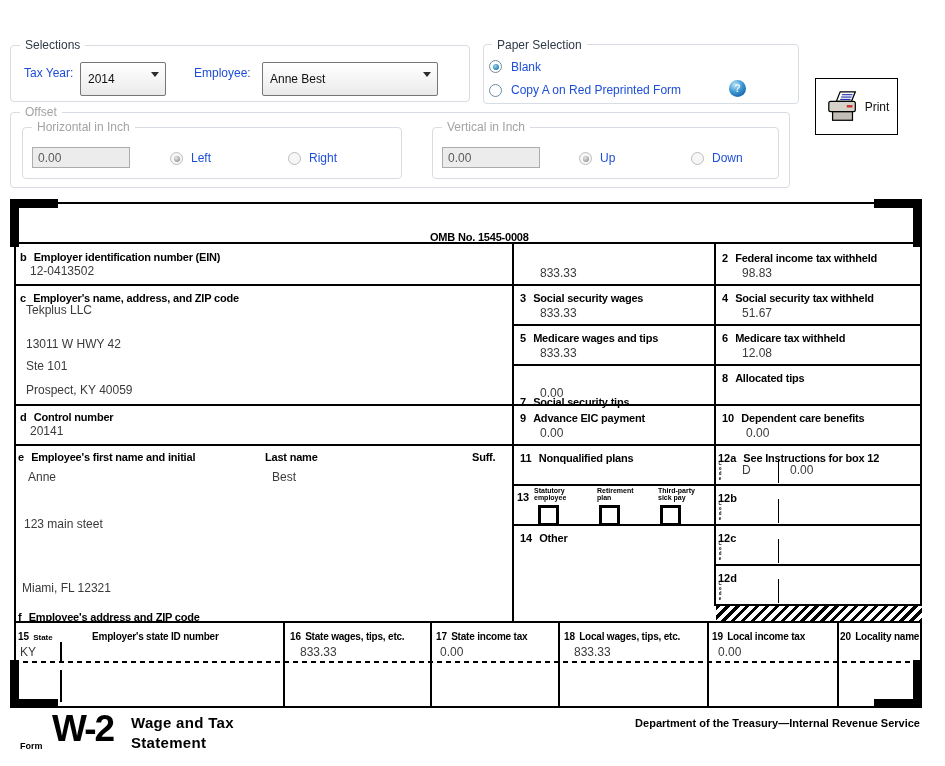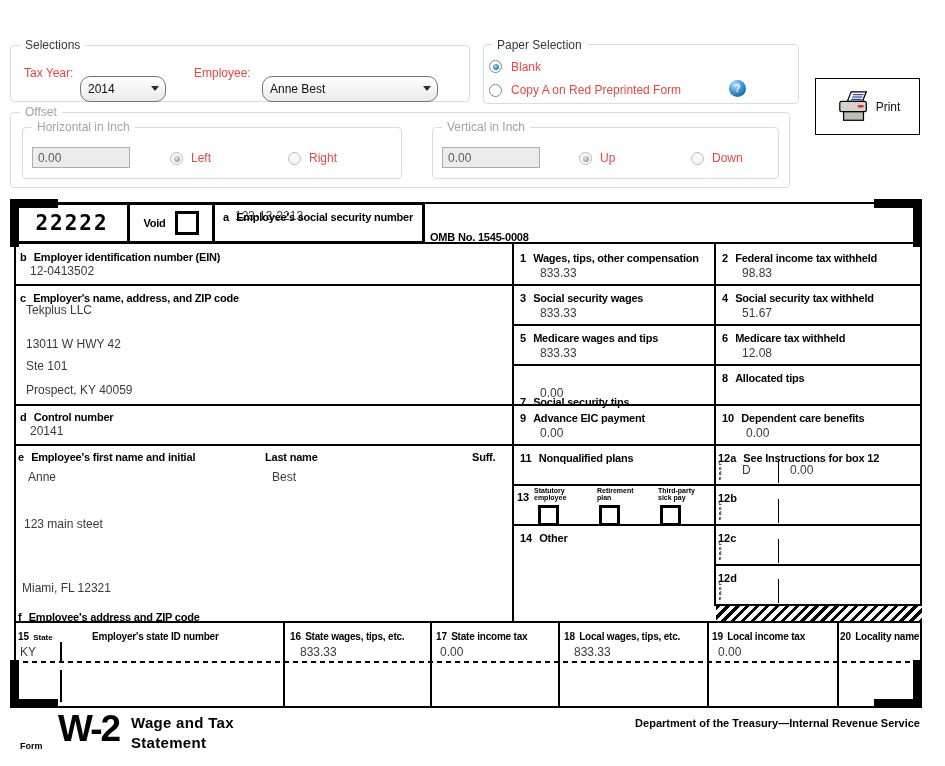--- a/index.html
+++ b/index.html
@@ -7,35 +7,35 @@
         font-family:"Liberation Sans",sans-serif;}
   .ab{position:absolute;}
   
   .titlebar{position:absolute;left:0;top:0;width:945px;height:26px;
     background:linear-gradient(#fdfeff 0%,#eaf2fb 55%,#d3e3f4 100%);
     border-bottom:1px solid #b9cfe6;}
   .titletext{position:absolute;left:10px;top:5px;font-size:12px;color:#1c4d8f;}
   .gbox{position:absolute;border:1px solid #d7dde3;border-radius:4px;background:transparent;}
   .glegend{position:absolute;background:#fff;padding:0 5px;font-size:12px;color:#2f3a46;white-space:nowrap;}
   .gdis{color:#a3a3a3;}
-  .uilabel{font-size:12px;color:#ef4444;white-space:nowrap;}
-  .combo{position:absolute;height:26px;border:1px solid #767676;border-radius:10px;
+  .uilabel{font-size:12px;color:#1d4ed8;white-space:nowrap;}
+  .combo{position:absolute;height:34px;border:1px solid #767676;border-radius:2px;
     background:linear-gradient(#ffffff,#f1f1f1 70%,#e9e9e9);box-sizing:border-box;
-    font-size:12px;color:#111;display:flex;align-items:center;padding:0 20px 0 7px;cursor:default;margin-top:14px;}
+    font-size:12px;color:#111;display:flex;align-items:center;padding:0 20px 0 7px;cursor:default;}
   .combo .arrow{position:absolute;right:6px;top:9px;width:0;height:0;
     border-left:4px solid transparent;border-right:4px solid transparent;border-top:5px solid #2d2d2d;}
   .dinput{position:absolute;height:21px;border:1px solid #acacac;background:#ececec;
     font-size:12px;color:#5a5a5a;padding:2px 5px;box-sizing:border-box;font-family:"Liberation Sans",sans-serif;}
   .radio{display:inline-block;width:13px;height:13px;border-radius:50%;background:#fff;
     border:1px solid #6e8ca3;position:relative;box-sizing:border-box;}
   .radio.sel::after{content:'';position:absolute;inset:2.5px;border-radius:50%;
     background:radial-gradient(circle at 38% 35%,#8fd6ef,#2e7fb4 70%);}
   .radio.rdis{border-color:#bdbdbd;background:#f6f6f6;}
   .radio.rdis.sel::after{background:radial-gradient(circle at 38% 35%,#e8e8e8,#9c9c9c 70%);}
-  .printbtn{position:absolute;left:815px;top:78px;width:105px;height:57px;background:#fff;
+  .printbtn{position:absolute;left:815px;top:78px;width:83px;height:57px;background:#fff;
     border:1px solid #000;display:flex;align-items:center;justify-content:center;gap:3px;cursor:pointer;}
   .printbtn span{font-size:12px;color:#111;}
   .globe{position:absolute;width:17px;height:17px;border-radius:50%;
     background:radial-gradient(circle at 35% 28%,#b8e4f8,#3e97d3 45%,#0c5da6 85%);
     display:flex;align-items:center;justify-content:center;}
   .globe i{font-style:normal;color:rgba(255,255,255,.85);font-size:10px;font-weight:bold;}
   
   .frame{position:absolute;left:14px;top:202px;width:908px;height:506px;
     border:2px solid #000;box-sizing:border-box;background:#fff;}
   .mark{position:absolute;background:#000;}
@@ -132,33 +132,20 @@
 
   <div class="mark" style="left:10px;top:199px;width:48px;height:9px;"></div>
   <div class="mark" style="left:10px;top:199px;width:9px;height:48px;"></div>
   <div class="mark" style="left:874px;top:199px;width:48px;height:9px;"></div>
   <div class="mark" style="left:913px;top:199px;width:9px;height:48px;"></div>
   <div class="mark" style="left:10px;top:699px;width:48px;height:9px;"></div>
   <div class="mark" style="left:10px;top:660px;width:9px;height:48px;"></div>
   <div class="mark" style="left:874px;top:699px;width:48px;height:9px;"></div>
   <div class="mark" style="left:913px;top:660px;width:9px;height:48px;"></div>
 
-  <div class="headerbox">
-    <div class="hcell1">
-      <span class="code22">22222</span>
-    </div>
-    <div class="hcell2">
-      <span class="flabel">Void</span>
-      <span class="cbvoid"></span>
-    </div>
-    <div class="hcell3">
-      <div class="lline"><span class="fnum">a</span><span class="flabel">Employee's social security number</span></div>
-      <div style="margin:2px 0 0 12px;font-size:12px;color:#3a3a3a;">123-13-2213</div>
-    </div>
-  </div>
   <div class="lline" style="left:430px;top:227px;"><span class="flabel">OMB No. 1545-0008</span></div>
 
   <div class="hl" style="left:14px;top:242px;width:908px;"></div>
   <div class="hl" style="left:14px;top:284px;width:908px;"></div>
   <div class="hl" style="left:512px;top:324px;width:410px;"></div>
   <div class="hl" style="left:512px;top:364px;width:410px;"></div>
   <div class="hl" style="left:14px;top:404px;width:908px;"></div>
   <div class="hl" style="left:14px;top:444px;width:908px;"></div>
   <div class="hl" style="left:512px;top:484px;width:410px;"></div>
   <div class="hl" style="left:512px;top:524px;width:410px;"></div>
@@ -183,21 +170,20 @@
   <div class="lline" style="left:18px;top:447px;"><span class="fnum">e</span><span class="flabel">Employee's first name and initial</span></div>
   <div class="lline" style="left:265px;top:447px;"><span class="flabel">Last name</span></div>
   <div class="lline" style="left:472px;top:447px;"><span class="flabel">Suff.</span></div>
   <div class="fval" style="left:28px;top:470px;">Anne</div>
   <div class="fval" style="left:272px;top:470px;">Best</div>
   <div class="fval" style="left:24px;top:517px;">123 main steet</div>
   <div class="fval" style="left:22px;top:581px;">Miami, FL 12321</div>
 
   <div class="lline" style="left:18px;top:607px;"><span class="fnum">f</span><span class="flabel">Employee's address and ZIP code</span></div>
 
-  <div class="lline" style="left:520px;top:248px;"><span class="fnum">1</span><span class="flabel">Wages, tips, other compensation</span></div>
   <div class="fval" style="left:540px;top:266px;">833.33</div>
   <div class="lline" style="left:722px;top:248px;"><span class="fnum">2</span><span class="flabel">Federal income tax withheld</span></div>
   <div class="fval" style="left:742px;top:266px;">98.83</div>
 
   <div class="lline" style="left:520px;top:288px;"><span class="fnum">3</span><span class="flabel">Social security wages</span></div>
   <div class="fval" style="left:540px;top:306px;">833.33</div>
   <div class="lline" style="left:722px;top:288px;"><span class="fnum">4</span><span class="flabel">Social security tax withheld</span></div>
   <div class="fval" style="left:742px;top:306px;">51.67</div>
 
   <div class="lline" style="left:520px;top:328px;"><span class="fnum">5</span><span class="flabel">Medicare wages and tips</span></div>
@@ -263,18 +249,18 @@
   <div class="lline" style="left:712px;top:626px;"><span class="fnum2">19</span><span class="flabel sm">Local income tax</span></div>
   <div class="lline" style="left:840px;top:626px;"><span class="fnum2">20</span><span class="flabel sm">Locality name</span></div>
 
   <div class="fval" style="left:20px;top:645px;">KY</div>
   <div class="fval" style="left:300px;top:645px;">833.33</div>
   <div class="fval" style="left:440px;top:645px;">0.00</div>
   <div class="fval" style="left:574px;top:645px;">833.33</div>
   <div class="fval" style="left:718px;top:645px;">0.00</div>
 
   <div class="ab" style="left:20px;top:741px;font-size:9px;font-weight:bold;">Form</div>
-  <div class="w2big" style="left:58px;top:708px;">W-2</div>
+  <div class="w2big" style="left:52px;top:708px;">W-2</div>
   <div class="ftitle" style="left:131px;top:714px;">Wage and Tax</div>
   <div class="ftitle" style="left:131px;top:734px;">Statement</div>
   <div class="dept" style="left:600px;top:717px;width:320px;">Department of the Treasury—Internal Revenue Service</div>
 
 </div>
 
 </body></html>

